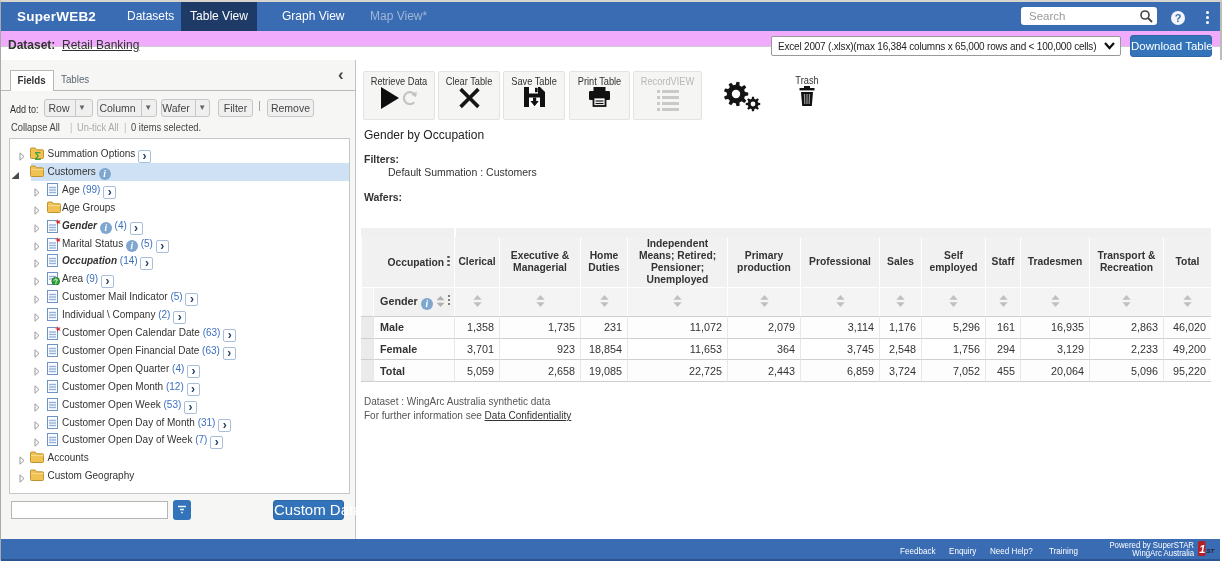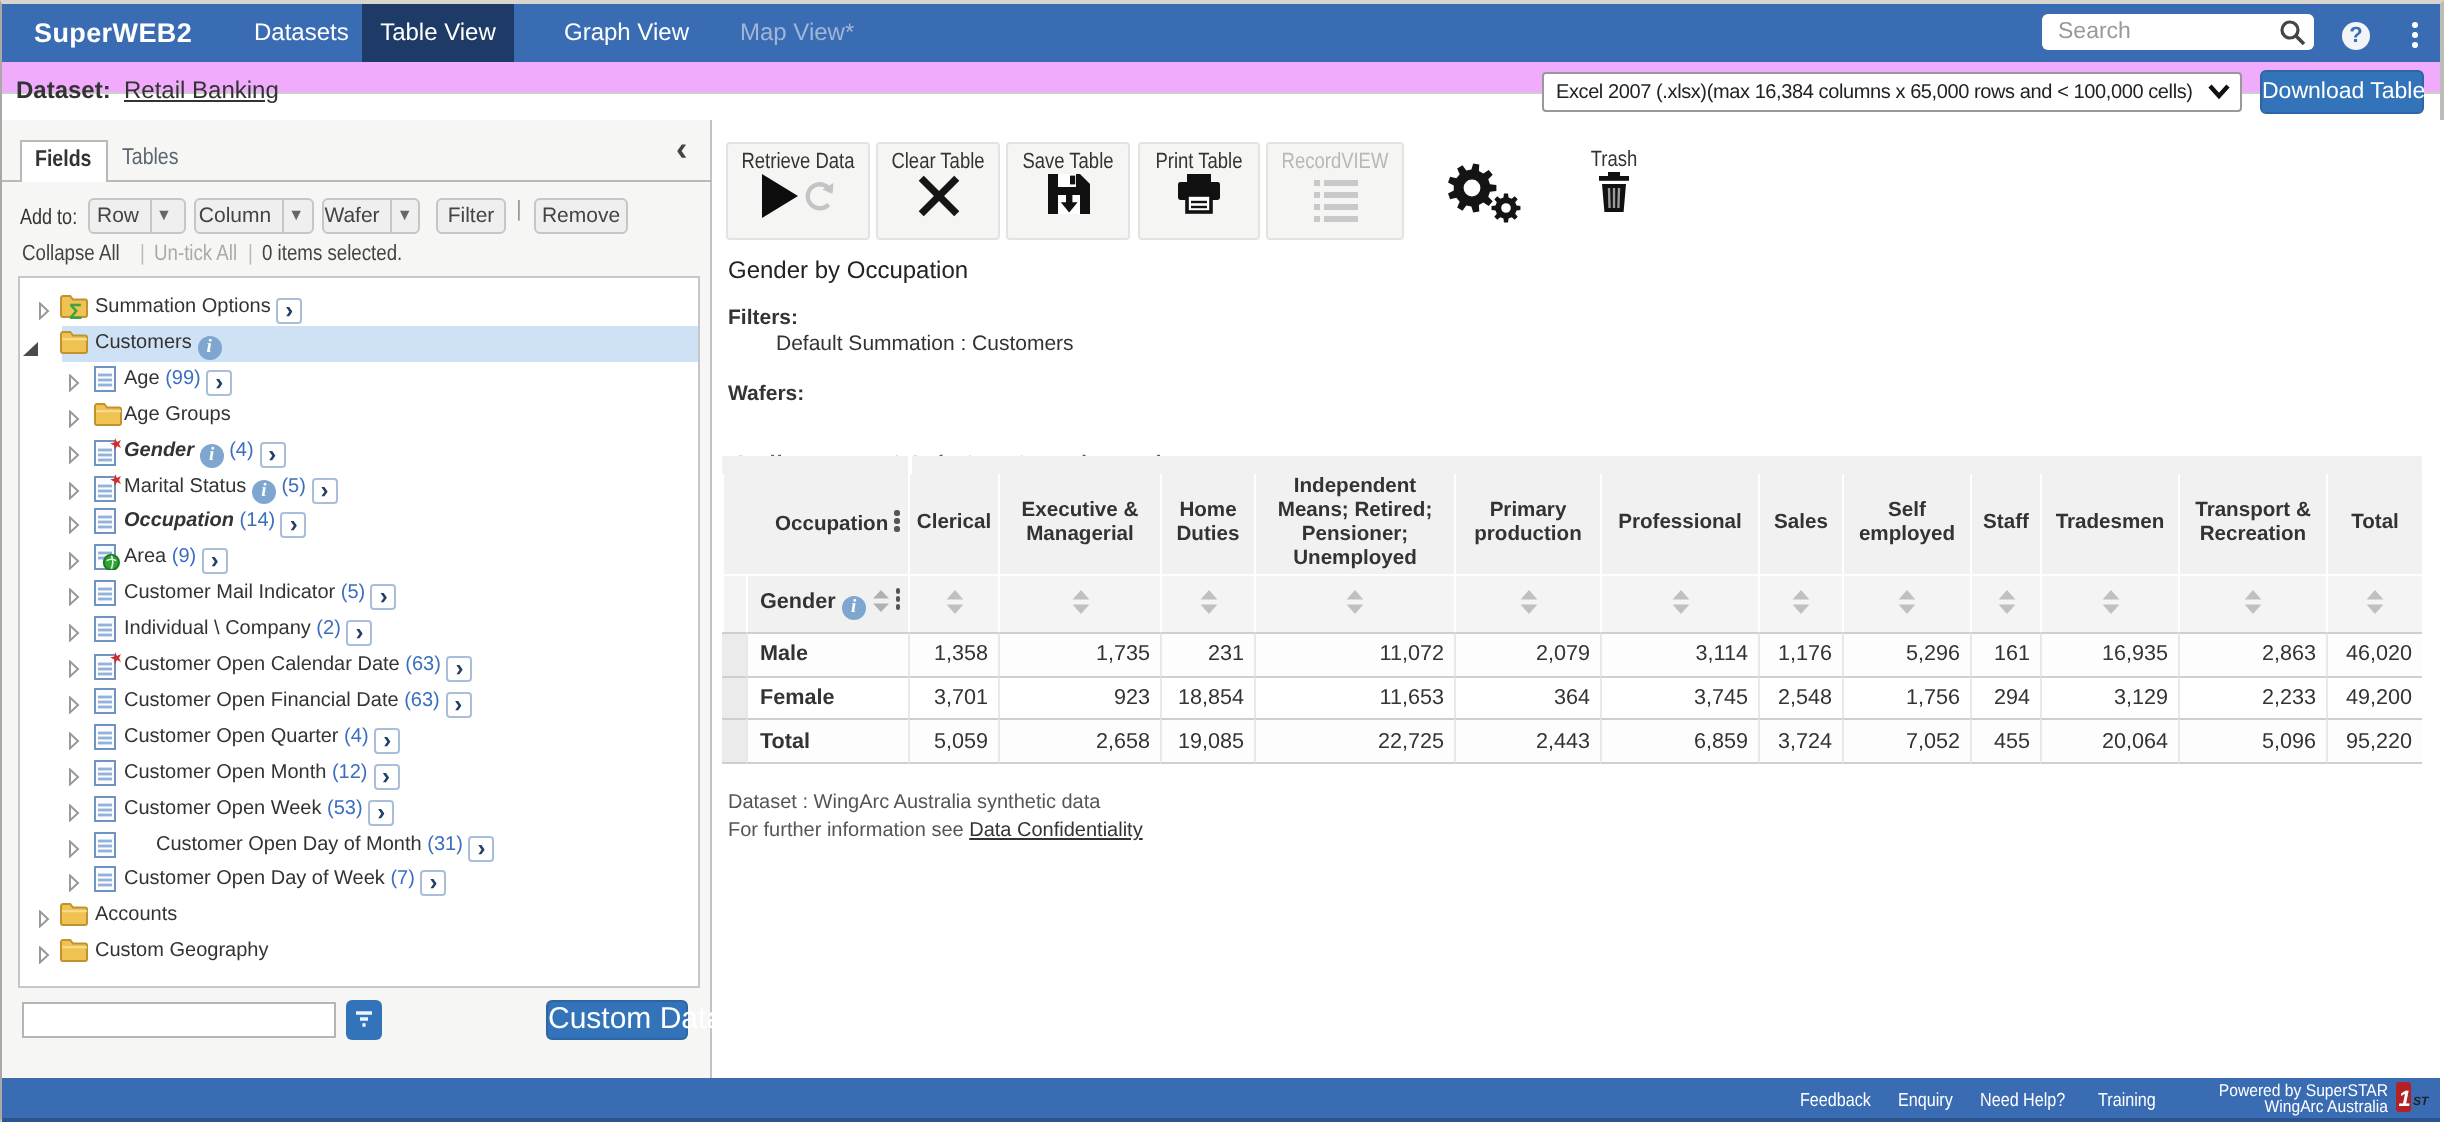--- a/index.html
+++ b/index.html
@@ -375,21 +375,21 @@
               <path d="M1 0.8 L5 4.5 L1 8.2 Z" fill="#fff" stroke="#999" stroke-width="1"></path>
             </svg></span>
           <span class="ico" style="left:37px;"><svg width="11" height="13" viewBox="0 0 11 13">
               <rect x="0.5" y="0.5" width="10" height="12" fill="#fbfcff" stroke="#6f94c2"></rect>
               <g stroke="#92b2da" stroke-width="1.4">
                 <line x1="2" y1="4.5" x2="9" y2="4.5"></line>
                 <line x1="2" y1="7" x2="9" y2="7"></line>
                 <line x1="2" y1="9.5" x2="9" y2="9.5"></line>
               </g>
             </svg></span>
-          <span class="txt" style="left:68px;">Customer Open Day of Month <span class="cnt">(31)</span> <span class="goarr">›</span></span>
+          <span class="txt" style="left:52px;">Customer Open Day of Month <span class="cnt">(31)</span> <span class="goarr">›</span></span>
         </div>
 <div class="trow" style="position:absolute; left:0; top:292.4px; width:339px;">
           <span style="position:absolute; left:24px; top:4px;"><svg width="6" height="9" viewBox="0 0 6 9">
               <path d="M1 0.8 L5 4.5 L1 8.2 Z" fill="#fff" stroke="#999" stroke-width="1"></path>
             </svg></span>
           <span class="ico" style="left:37px;"><svg width="11" height="13" viewBox="0 0 11 13">
               <rect x="0.5" y="0.5" width="10" height="12" fill="#fbfcff" stroke="#6f94c2"></rect>
               <g stroke="#92b2da" stroke-width="1.4">
                 <line x1="2" y1="4.5" x2="9" y2="4.5"></line>
                 <line x1="2" y1="7" x2="9" y2="7"></line>

